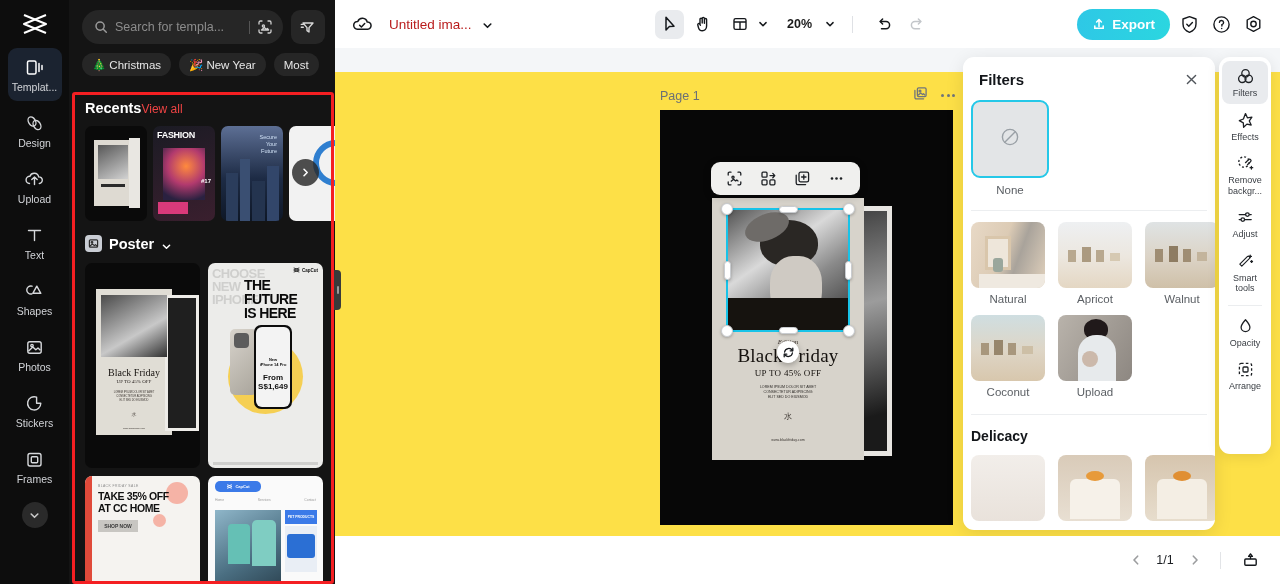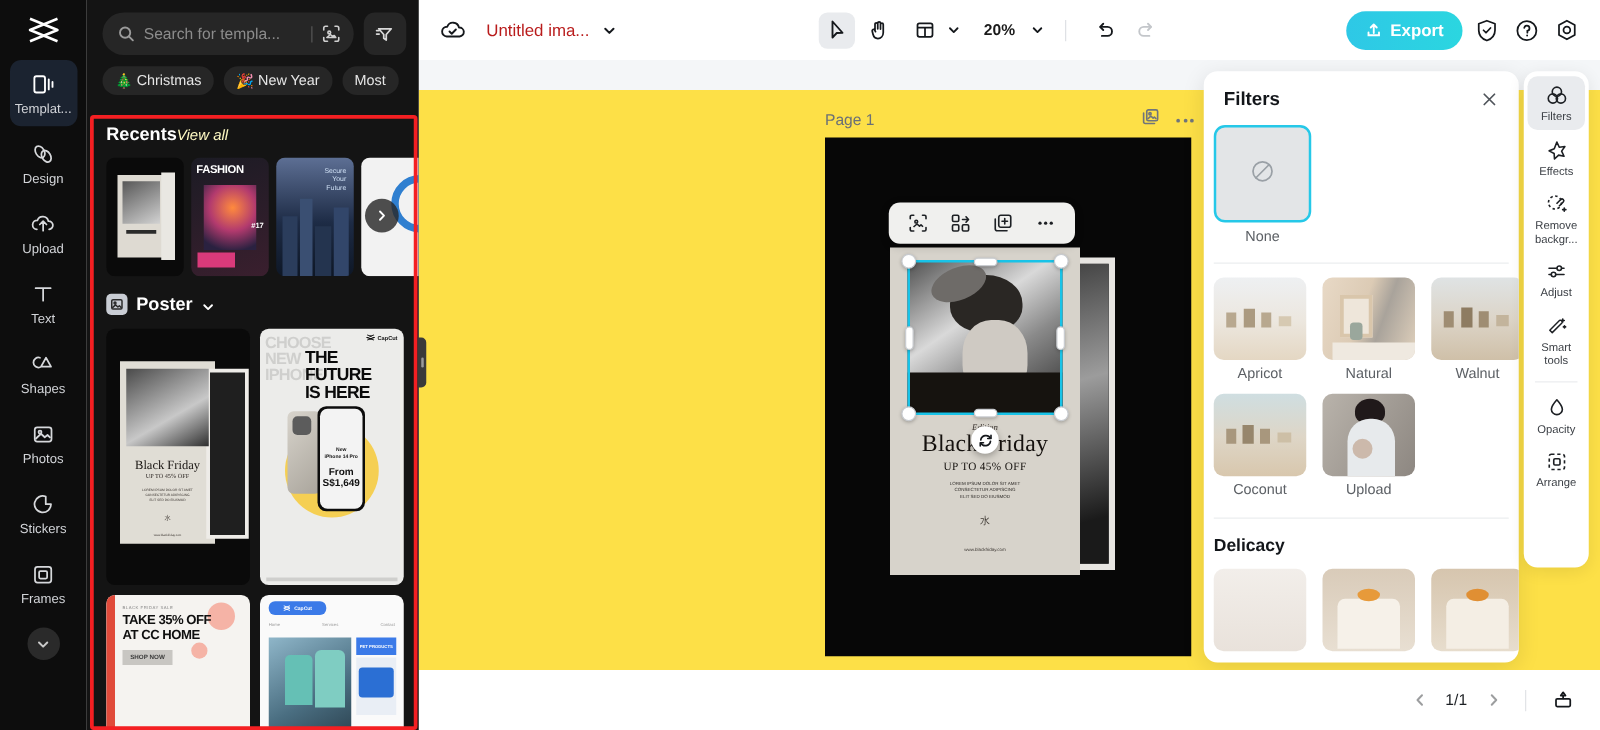--- a/index.html
+++ b/index.html
@@ -70,21 +70,21 @@
     position: absolute; left: 72px; top: 92px; width: 262px; height: 492px;
     border: 3px solid #f41f22; border-radius: 3px; z-index: 36; pointer-events: none;
   }
 
   .tp-scroll { position: absolute; left: 0; top: 92px; width: 266px; height: 492px; overflow: hidden; }
   .tp-sechead {
     display: flex; align-items: baseline; 
     padding: 8px 16px 0 16px;
   }
   .tp-title { font-size: 14.5px; font-weight: bold; color: #fff; }
-  .tp-viewall { font-size: 12px; color: #fef9c3; cursor: pointer; font-style: italic; }
+  .tp-viewall { font-size: 12px; color: #ef4444; cursor: pointer; }
 
   .recents { position: relative; margin: 10px 0 0 16px; height: 95px; overflow: hidden; }
   .rec-strip { display: flex; gap: 6px; }
   .rec-card { width: 62px; height: 95px; border-radius: 7px; overflow: hidden; flex: none; cursor: pointer; position: relative; }
   .rec-next {
     position: absolute; right: 16px; top: 33px; width: 27px; height: 27px; border-radius: 50%;
     background: rgba(40,40,40,.82); display: flex; align-items: center; justify-content: center; cursor: pointer;
   }
   .rec-next svg { width: 11px; height: 11px; }
 
@@ -727,35 +727,35 @@
             <path d="M5.8 16.2 16.2 5.8" stroke-linecap="round"></path>
           </svg>
         </span>
       </div>
       <div class="tile-cap">None</div>
 
       <div class="fp-rule"></div>
 
       <div class="fgrid">
         <div class="fcell">
+          <div class="fthumb" style="background:linear-gradient(110deg,#e8d9c6 0%,#dccbb5 42%,#a9a39b 62%,#e2d2bd 100%);">
+            <div style="position:absolute;left:14px;top:14px;width:26px;height:34px;border:3px solid #d9c6ab;background:#eee6da;"></div>
+            <div style="position:absolute;left:22px;top:36px;width:10px;height:14px;border-radius:3px;background:#9aa79c;"></div>
+            <div style="position:absolute;left:8px;bottom:0;right:0;height:14px;background:#efe9e0;"></div>
+          </div>
+          <div class="fcap">Natural</div>
+        </div>
+        <div class="fcell">
           <div class="fthumb" style="background:linear-gradient(180deg,#eef0f2 0%,#ece7df 52%,#e4d7c3 100%);">
             <div style="position:absolute;left:10px;top:28px;width:8px;height:12px;background:#b8a88f;"></div>
             <div style="position:absolute;left:24px;top:25px;width:9px;height:15px;background:#ab9a80;"></div>
             <div style="position:absolute;left:38px;top:28px;width:8px;height:12px;background:#b8a88f;"></div>
             <div style="position:absolute;left:52px;top:31px;width:10px;height:8px;background:#d6c9b2;"></div>
           </div>
           <div class="fcap">Apricot</div>
-        </div>
-        <div class="fcell">
-          <div class="fthumb" style="background:linear-gradient(110deg,#e8d9c6 0%,#dccbb5 42%,#a9a39b 62%,#e2d2bd 100%);">
-            <div style="position:absolute;left:14px;top:14px;width:26px;height:34px;border:3px solid #d9c6ab;background:#eee6da;"></div>
-            <div style="position:absolute;left:22px;top:36px;width:10px;height:14px;border-radius:3px;background:#9aa79c;"></div>
-            <div style="position:absolute;left:8px;bottom:0;right:0;height:14px;background:#efe9e0;"></div>
-          </div>
-          <div class="fcap">Natural</div>
         </div>
         <div class="fcell">
           <div class="fthumb" style="background:linear-gradient(180deg,#dfe3e4 0%,#dcd4c7 52%,#cfc0a8 100%);">
             <div style="position:absolute;left:10px;top:27px;width:8px;height:13px;background:#9f8d73;"></div>
             <div style="position:absolute;left:24px;top:24px;width:9px;height:16px;background:#8e7c62;"></div>
             <div style="position:absolute;left:38px;top:27px;width:8px;height:13px;background:#9f8d73;"></div>
             <div style="position:absolute;left:52px;top:30px;width:10px;height:9px;background:#c3b49c;"></div>
           </div>
           <div class="fcap">Walnut</div>
         </div>

